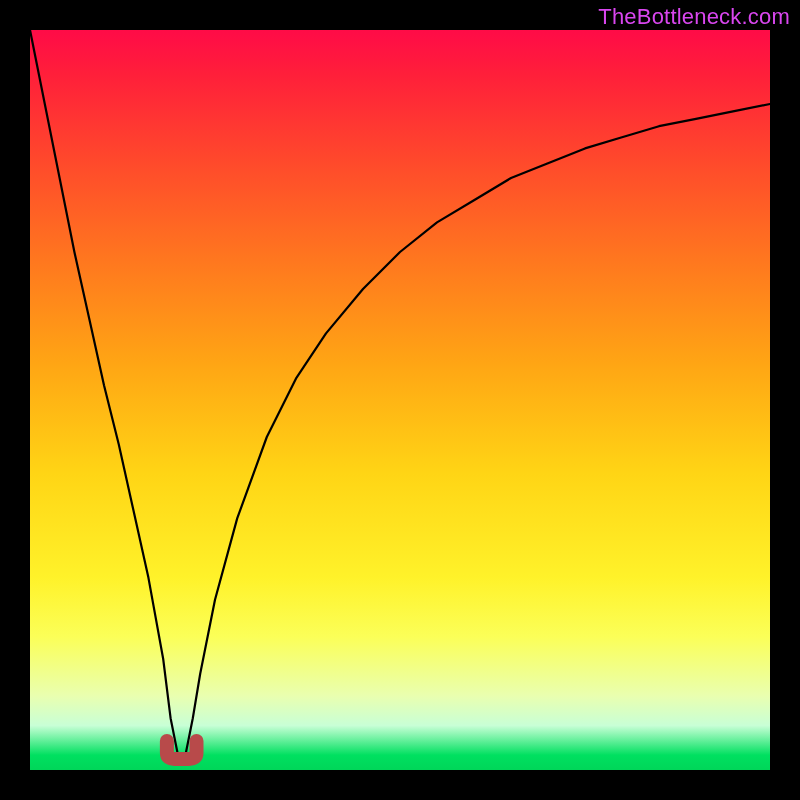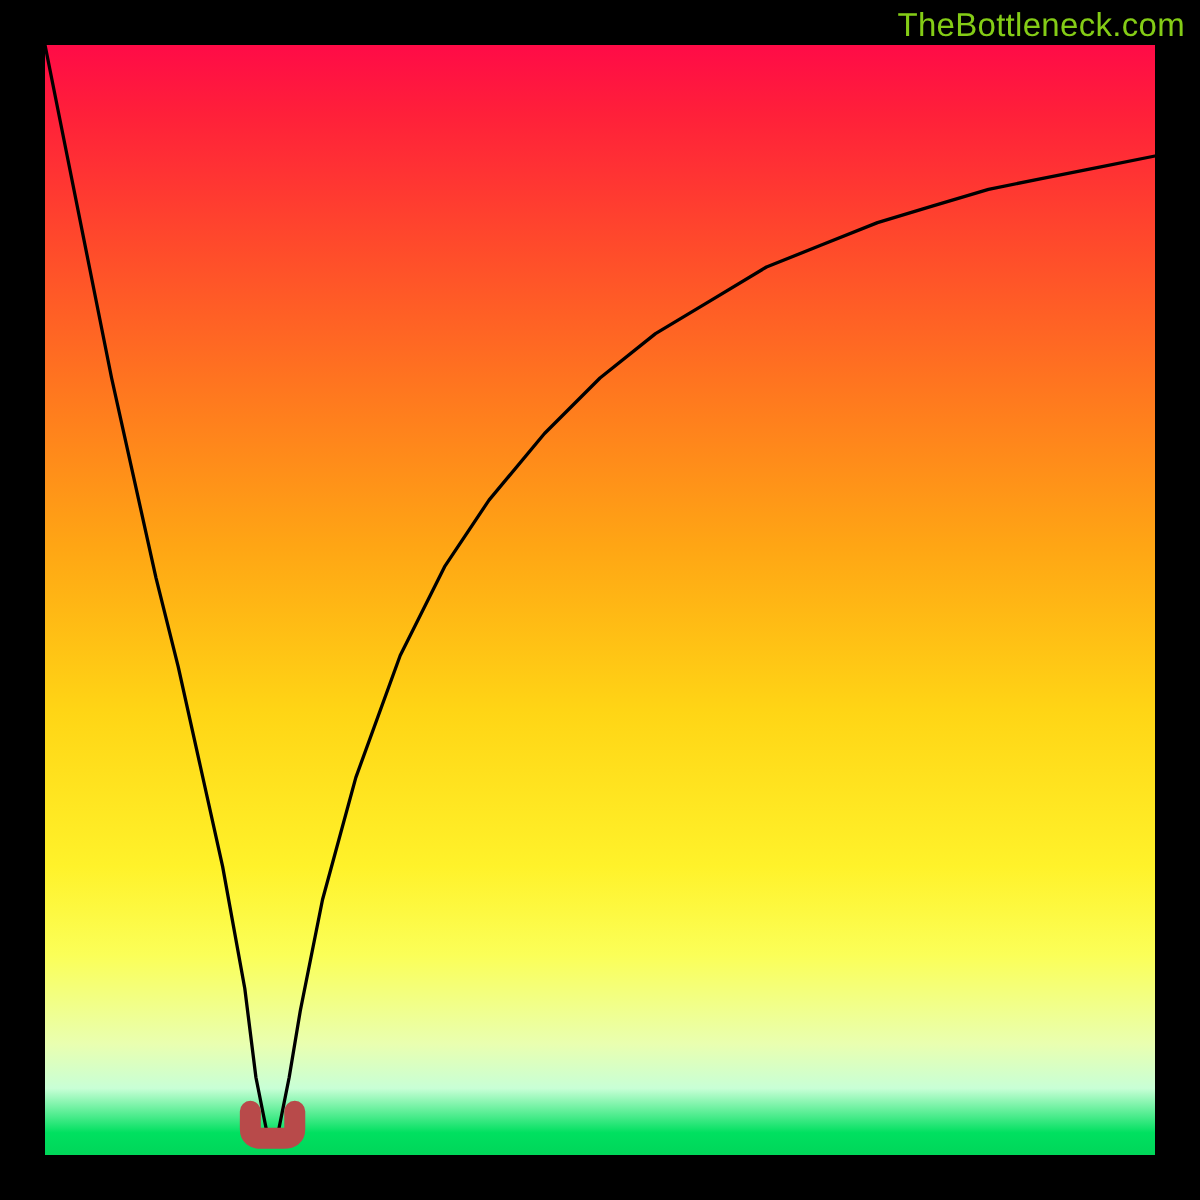--- a/index.html
+++ b/index.html
@@ -37,21 +37,21 @@
       #e9ffb0 90%,
       #c8ffd6 94%,
       #00e060 98%,
       #00d659 100%
     );
   }
   .watermark {
     position: absolute;
     top: 4px;
     right: 10px;
-    color: #84cc16;
+    color: #d946ef;
     font-size: 22px;
     letter-spacing: 0.2px;
     font-weight: 400;
     user-select: none;
   }
   svg.curve {
     position: absolute;
     left: 0;
     top: 0;
     width: 740px;

